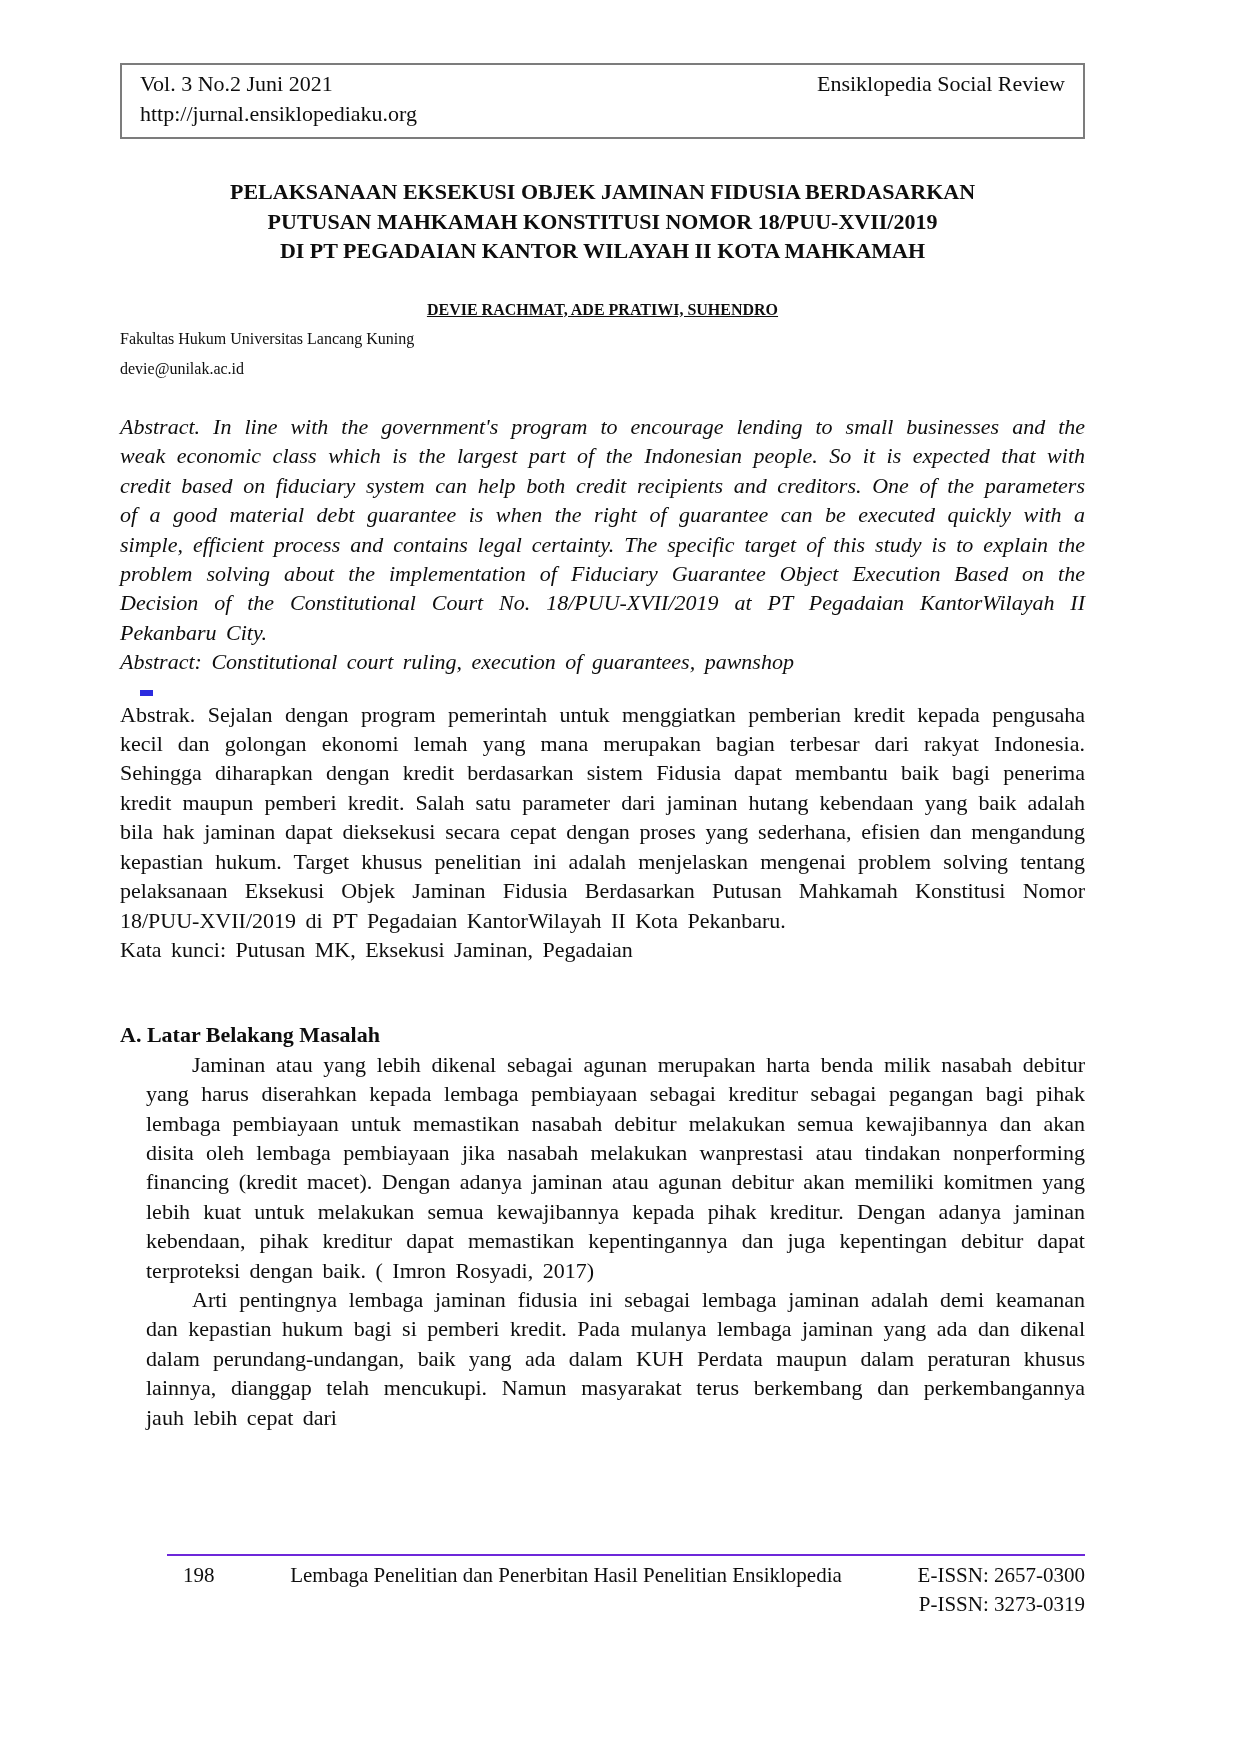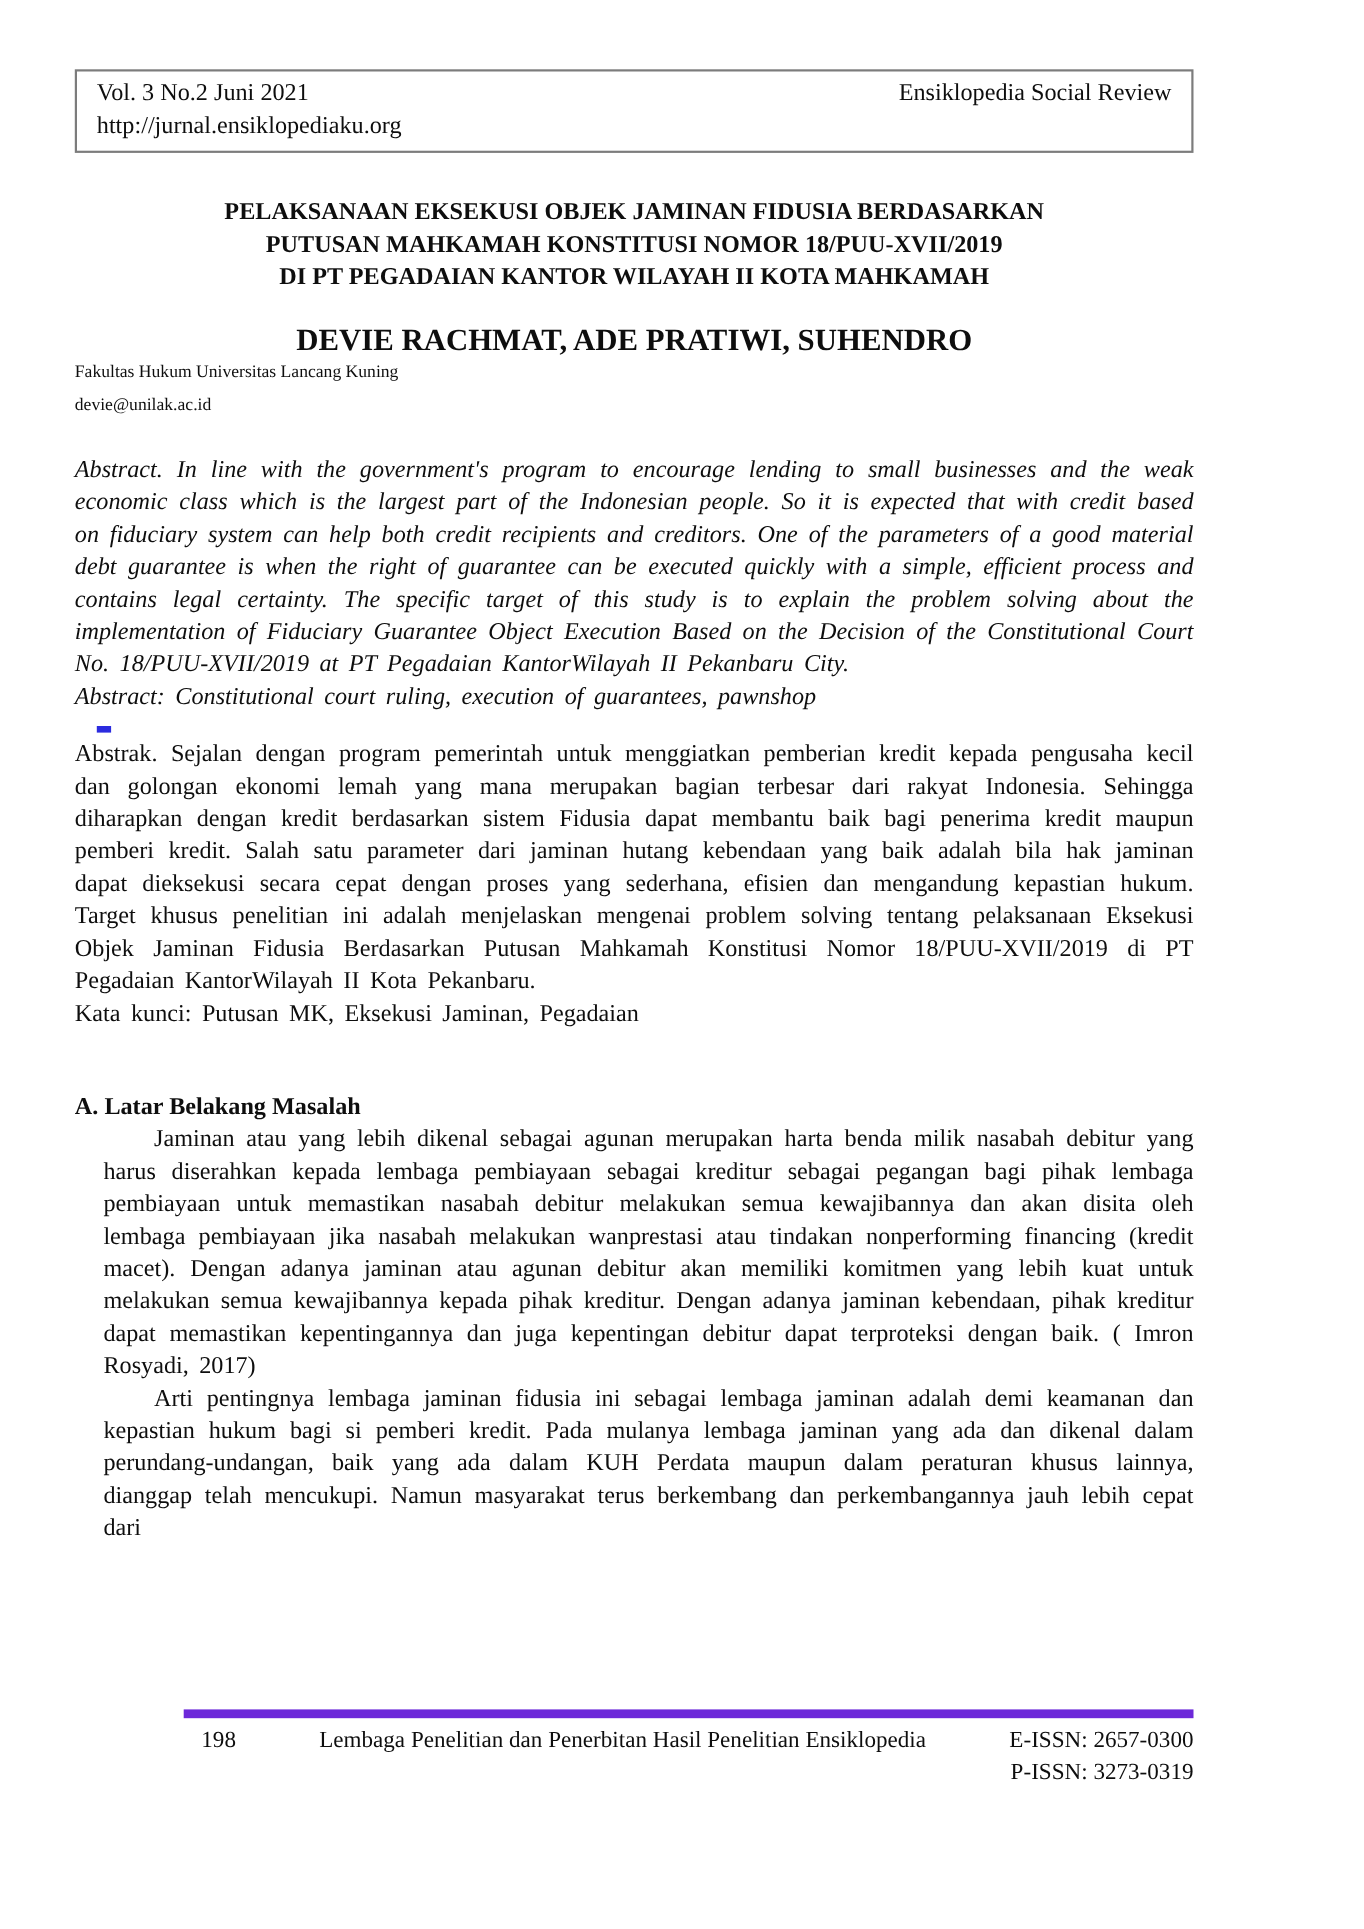--- a/index.html
+++ b/index.html
@@ -2,36 +2,36 @@
 <html><head>
 <meta charset="utf-8">
 <style>
   * { margin: 0; padding: 0; box-sizing: border-box; }
   html, body { background: #ffffff; }
   body {
     width: 1240px; height: 1754px; position: relative;
     font-family: "Liberation Serif", "DejaVu Serif", serif;
     color: #0e0e0e;
   }
-  .page { position: absolute; inset: 0; padding: 63px 155px 0 68px; }
+  .page { position: absolute; inset: 0; padding: 63px 155px 0 120px; }
 
   .header-box {
     border: 2px solid #7c7c7c;
     padding: 4px 18px 8px 18px;
     font-size: 22px; line-height: 30px;
   }
   .header-row { display: flex; justify-content: space-between; }
 
   .title-block {
     margin-top: 38px; text-align: center;
     font-weight: bold; font-size: 22px; line-height: 29.5px;
   }
   .authors {
     margin-top: 29px; text-align: center;
-    font-weight: bold; font-size: 28px; line-height: 29.5px;
+    font-weight: bold; font-size: 16px; line-height: 29.5px; text-decoration: underline;
   }
   .affiliation, .email { font-size: 16px; line-height: 29.5px; }
 
   .para {
     font-size: 22px; line-height: 29.4px;
     text-align: justify; word-spacing: 4px;
   }
   .italic { font-style: italic; }
   .lead { font-weight: normal; }
   .abstract-en { margin-top: 29px; }
@@ -42,21 +42,21 @@
   }
 
   .section-heading {
     margin-top: 56px; font-weight: bold;
     font-size: 22px; line-height: 29.5px;
   }
   .body-para { text-indent: 46px; margin-left: 26px; }
 
   .footer {
     position: absolute; left: 167px; right: 155px; top: 1554px;
-    border-top: 8px solid #6d28d9; padding-top: 5px;
+    border-top: 2px solid #6d28d9; padding-top: 5px;
     display: flex; align-items: flex-start;
     font-size: 21px; line-height: 29px;
   }
   .footer-page { width: 120px; padding-left: 16px; }
   .footer-center { flex: 1; text-align: center; }
   .footer-issn { width: 240px; text-align: right; }
 </style>
 </head>
 <body>
 

